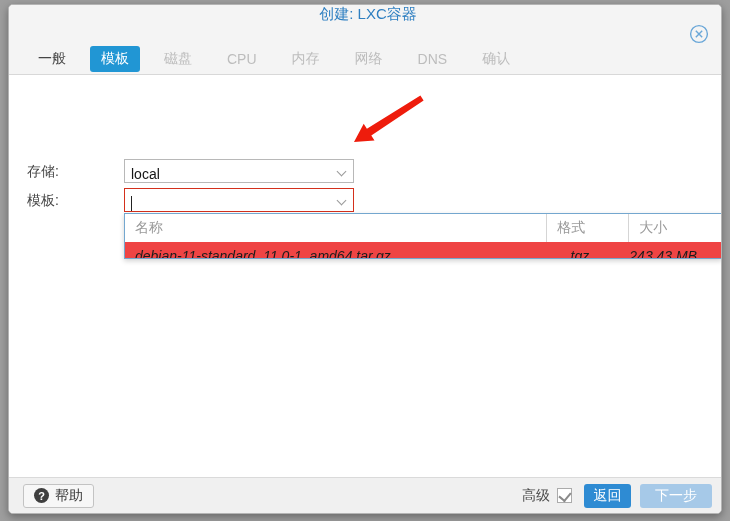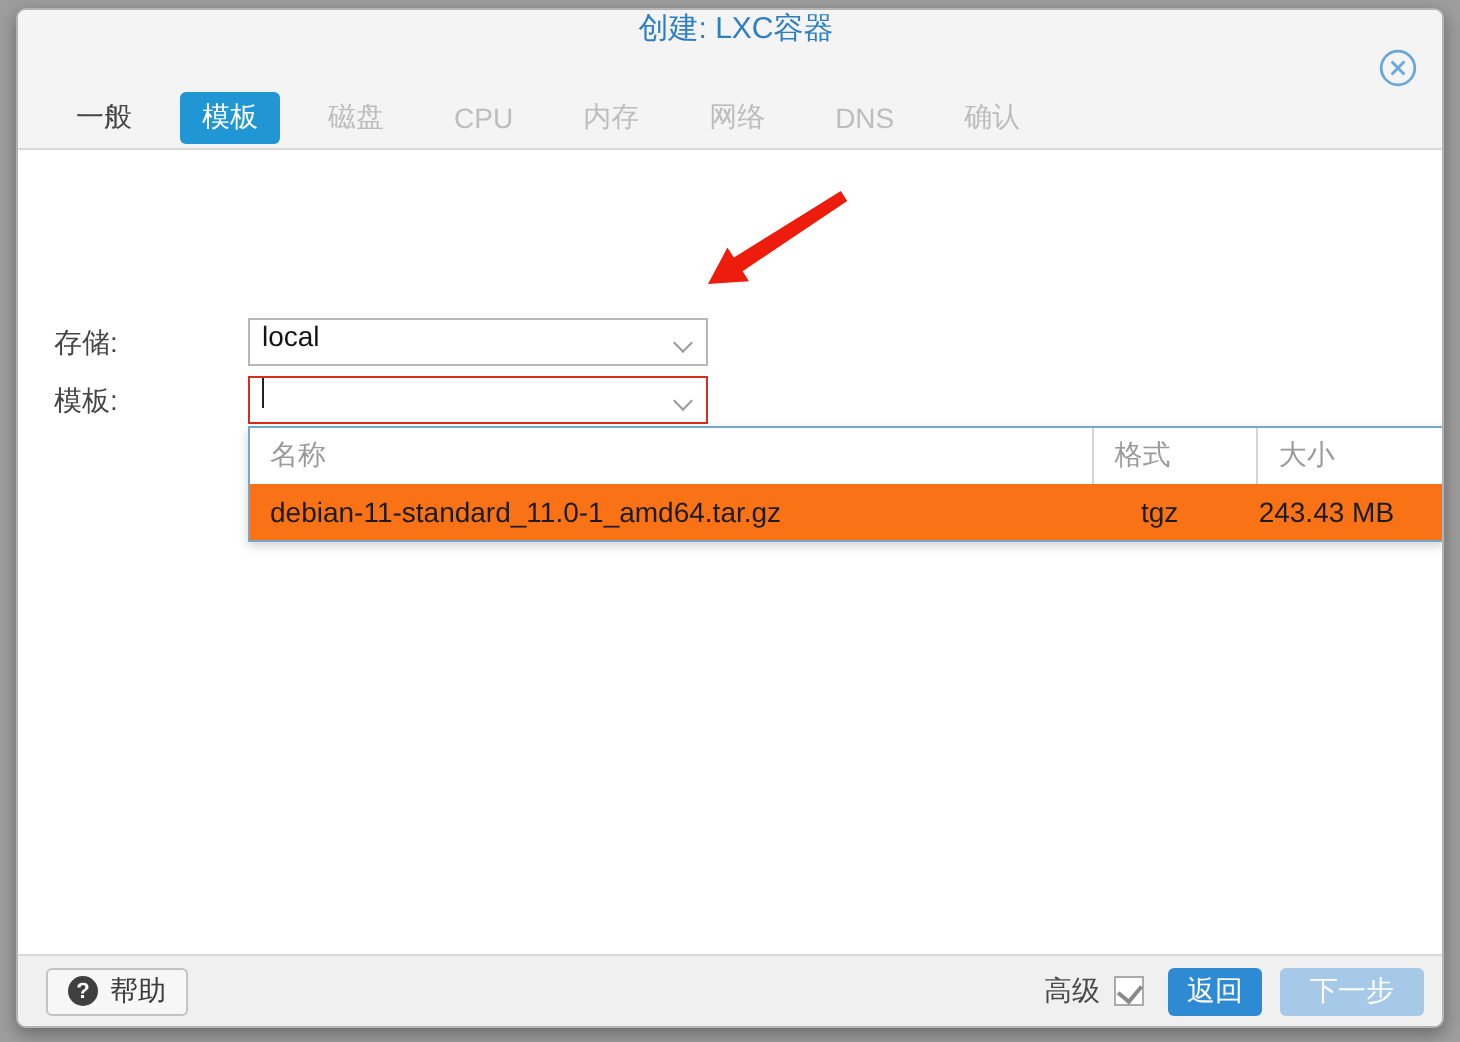--- a/index.html
+++ b/index.html
@@ -37,21 +37,21 @@
   .tab.active{ background:#2196d4; color:#fff; }
   .tab.disabled{ color:#bdbdbd; }
   
   .dlg-body{ position:relative; height:404px; background:#fff; }
   .field-label{
     position:absolute; left:18px; font-size:14px; color:#454545; line-height:24px;
   }
   .combo{
     position:absolute; left:115px; width:230px; height:24px;
     background:#fff; border:1px solid #b8b8b8;
-    display:flex; align-items:flex-start; padding:0 22px 0 6px;
+    display:flex; align-items:flex-end; padding:0 22px 0 6px;
     font-size:14px; color:#141414;
   }
   .combo.invalid{ border:1px solid #d4301c; }
   .combo .chevron{
     position:absolute; right:7px; top:8px;
     width:8px; height:8px; pointer-events:none;
   }
   .combo .chevron::before{
     content:""; position:absolute; left:0; top:0;
     width:6px; height:6px;
@@ -68,21 +68,21 @@
     box-shadow:0 2px 5px rgba(0,0,0,.18);
     z-index:5;
   }
   .dd-header{ display:flex; height:28px; background:#fff;gap:28px; }
   .dd-hcell{
     font-size:14px; color:#9a9a9a; line-height:27px; padding-left:10px;
     border-left:1px solid #d5d5d5; overflow:hidden; white-space:nowrap;
   }
   .dd-hcell:first-child{ border-left:none; }
   .dd-row{
-    display:flex; height:28px; background:#f97316; cursor:pointer;
+    display:flex; height:16px; background:#ef4444; cursor:pointer;font-style:italic;
   }
   .dd-cell{
     font-size:14px; color:#1c1c1c; line-height:28px; padding-left:10px;
     overflow:hidden; white-space:nowrap;
   }
   .col-name{ width:437px; }
   .col-format{ width:59px; }
   .col-size{ width:102px; }
   
   .arrow-overlay{

